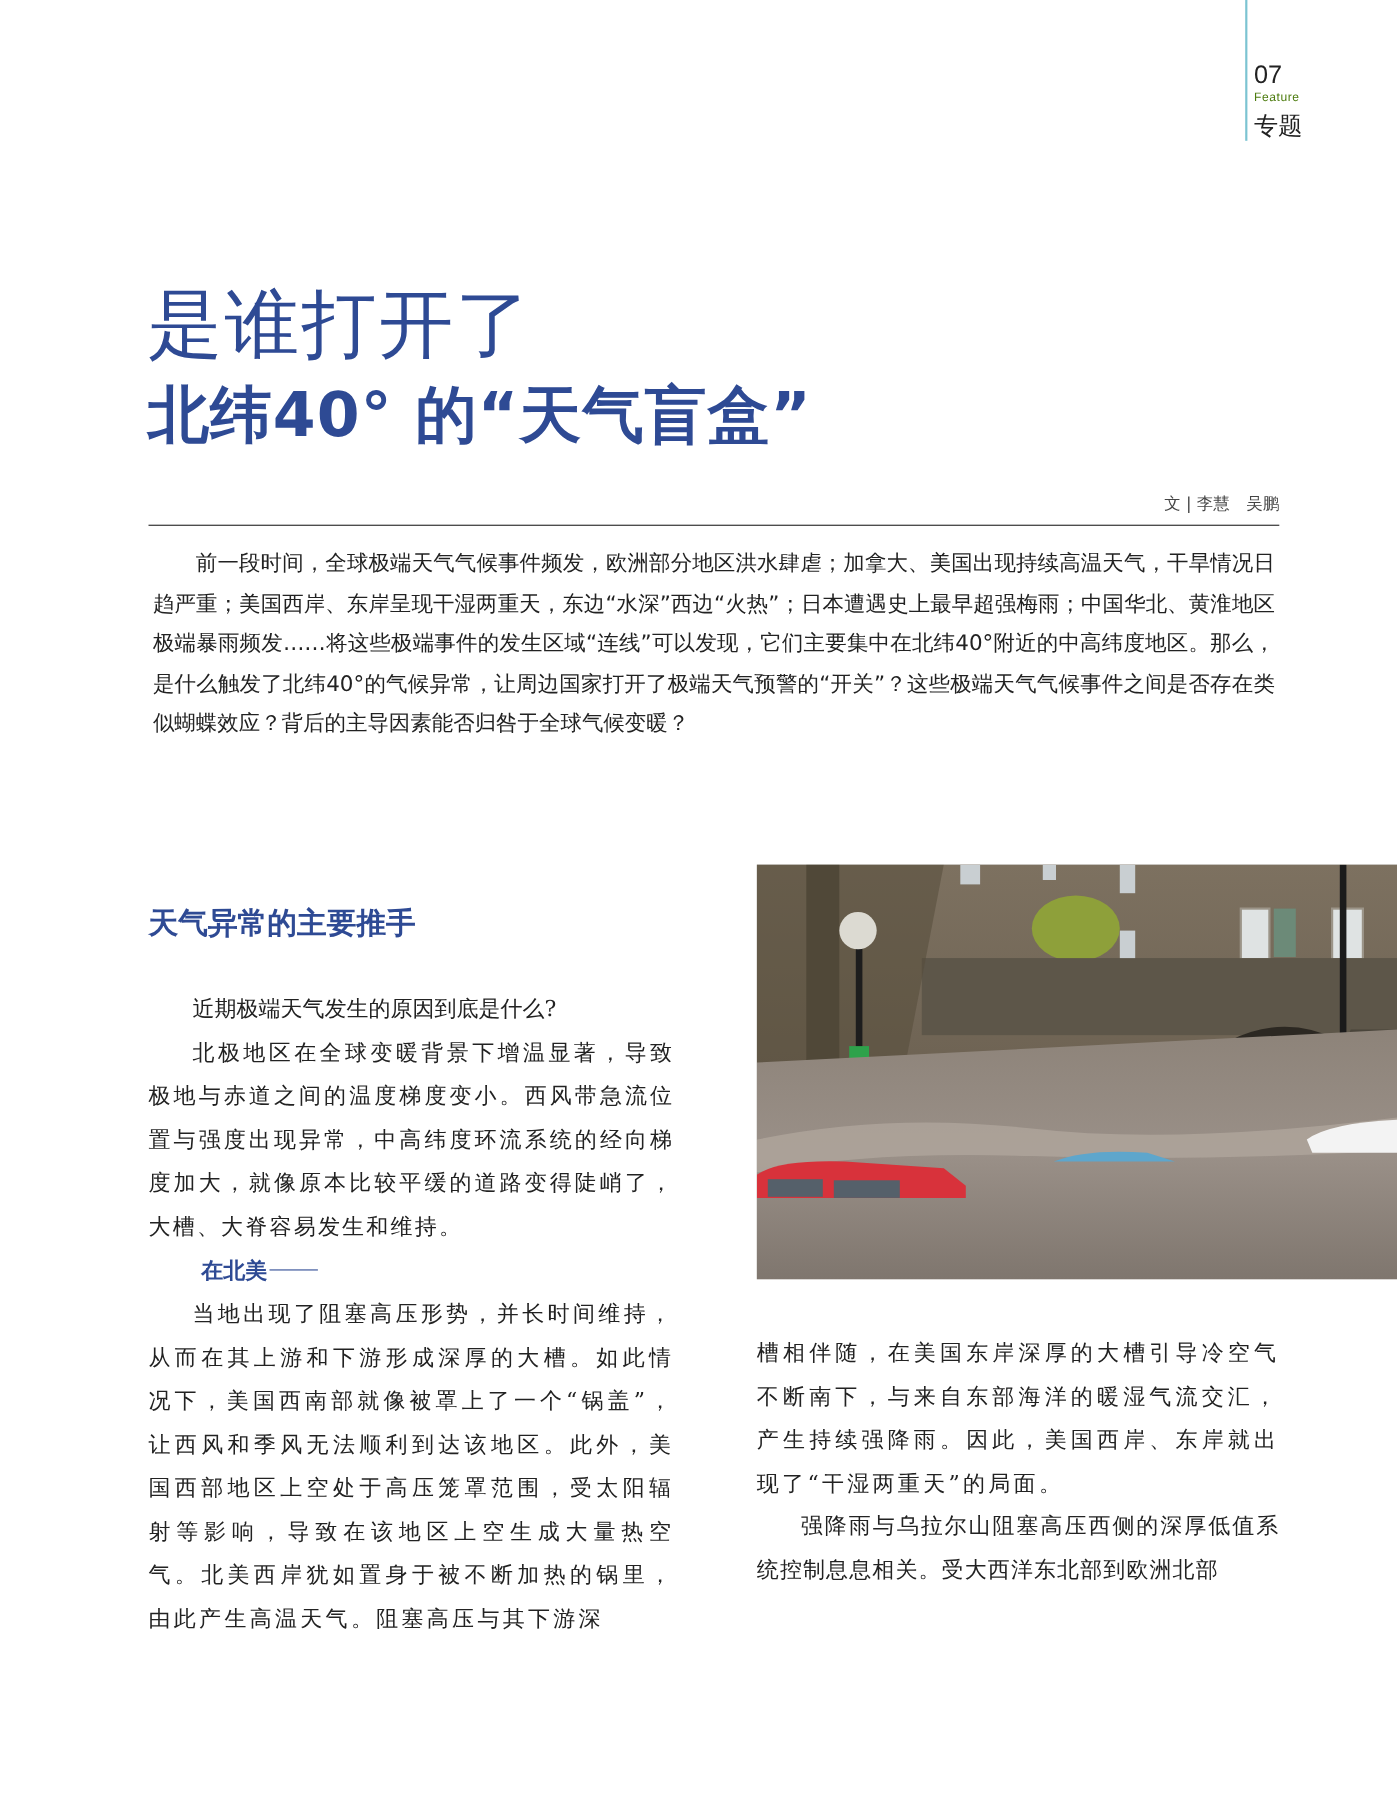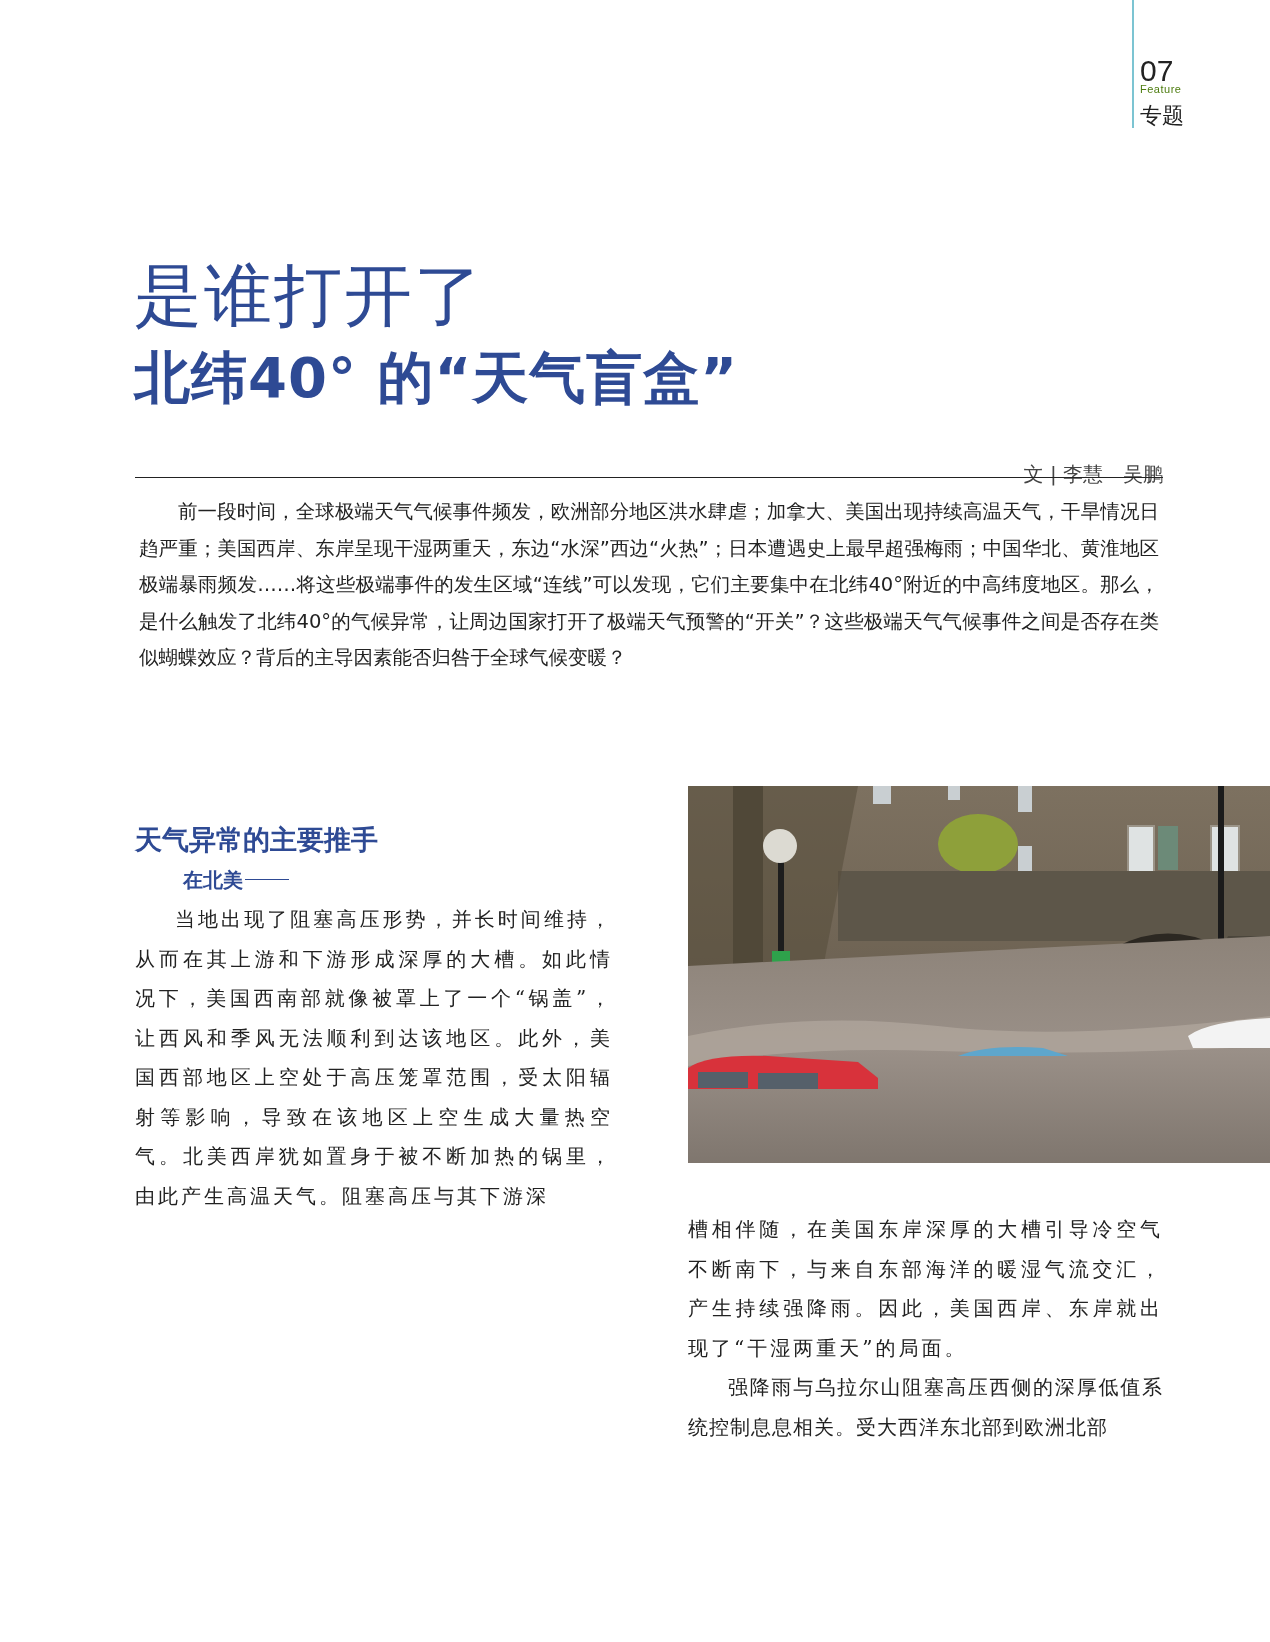--- a/index.html
+++ b/index.html
@@ -1,27 +1,27 @@
 <!DOCTYPE html>
 <html><head>
 <meta charset="utf-8">
 <style>
   html, body { margin: 0; padding: 0; background: #ffffff; }
   body { width: 1270px; height: 1642px; position: relative; overflow: hidden;
          font-family: "DejaVu Sans", "Liberation Sans", sans-serif; color: #222; }
 
   .page-rule { position: absolute; left: 1132px; top: 0; width: 2px; height: 128px; background: #7cc4d2; }
-  .page-num { position: absolute; left: 1140px; top: 56px; font-size: 30px; color: #222; font-family: "Liberation Sans", sans-serif; line-height: 1; }
+  .page-num { position: absolute; left: 1140px; top: 56px; font-size: 23px; color: #222; font-family: "Liberation Sans", sans-serif; line-height: 1; }
   .section-en { position: absolute; left: 1140px; top: 84px; font-size: 11px; color: #4d7c0f; font-family: "Liberation Sans", sans-serif; line-height: 1; letter-spacing: 0.5px; }
   .section-cn { position: absolute; left: 1140px; top: 105px; font-size: 22px; color: #222; line-height: 1; }
 
   .title-line1 { position: absolute; left: 134px; top: 262px; font-size: 68px; font-weight: 300; color: #2e4a94; line-height: 1; letter-spacing: 2px; font-family: "DejaVu Sans", sans-serif; }
   .title-line2 { position: absolute; left: 134px; top: 350px; font-size: 56px; font-weight: bold; color: #2e4a94; line-height: 1; letter-spacing: 1px; font-family: "DejaVu Sans", sans-serif; }
 
-  .byline { position: absolute; right: 107px; top: 464px; font-size: 20px; color: #444; line-height: 1; }
+  .byline { position: absolute; right: 107px; top: 451px; font-size: 15px; color: #444; line-height: 1; }
   .byline-rule { position: absolute; left: 135px; top: 477px; width: 1028px; height: 1px; background: #222; }
 
   .intro { position: absolute; left: 135px; top: 490px; width: 1028px; font-size: 19.5px; line-height: 36.5px; color: #222; text-align: justify; font-family: "DejaVu Sans", sans-serif; }
   .intro p { margin: 4px; text-indent: 2em; }
 
   .col-left { position: absolute; left: 135px; top: 780px; width: 478px; }
   .col-right { position: absolute; left: 688px; top: 1210px; width: 475px; }
 
   .h2 { font-size: 27px; font-weight: bold; color: #2e4a94; line-height: 40px; margin: 0; font-family: "DejaVu Sans", sans-serif; }
   .h2 .indent { display: inline-block; width: 46px; }
@@ -53,20 +53,24 @@
 <div class="intro">
   <p>前一段时间，全球极端天气气候事件频发，欧洲部分地区洪水肆虐；加拿大、美国出现持续高温天气，干旱情况日趋严重；美国西岸、东岸呈现干湿两重天，东边“水深”西边“火热”；日本遭遇史上最早超强梅雨；中国华北、黄淮地区极端暴雨频发……将这些极端事件的发生区域“连线”可以发现，它们主要集中在北纬40°附近的中高纬度地区。那么，是什么触发了北纬40°的气候异常，让周边国家打开了极端天气预警的“开关”？这些极端天气气候事件之间是否存在类似蝴蝶效应？背后的主导因素能否归咎于全球气候变暖？</p>
 </div>
 
 <div class="col-left">
   <h2 class="h2">
     <span class="indent"></span><br>
     <span>天气异常的主要推手</span>
   </h2>
 
+  <div class="body-text" style="margin-top:38px;">
+    <p>近期极端天气发生的原因到底是什么?</p>
+    <p style="letter-spacing:2px;">北极地区在全球变暖背景下增温显著，导致极地与赤道之间的温度梯度变小。西风带急流位置与强度出现异常，中高纬度环流系统的经向梯度加大，就像原本比较平缓的道路变得陡峭了，大槽、大脊容易发生和维持。</p>
+  </div>
 
   <div class="subhead" style="">
     <span>在北美</span><span class="dash"></span>
   </div>
   <div class="body-text wide">
     <p>当地出现了阻塞高压形势，并长时间维持，从而在其上游和下游形成深厚的大槽。如此情况下，美国西南部就像被罩上了一个“锅盖”，让西风和季风无法顺利到达该地区。此外，美国西部地区上空处于高压笼罩范围，受太阳辐射等影响，导致在该地区上空生成大量热空气。北美西岸犹如置身于被不断加热的锅里，由此产生高温天气。阻塞高压与其下游深</p>
   </div>
 </div>
 
 <div class="photo">

